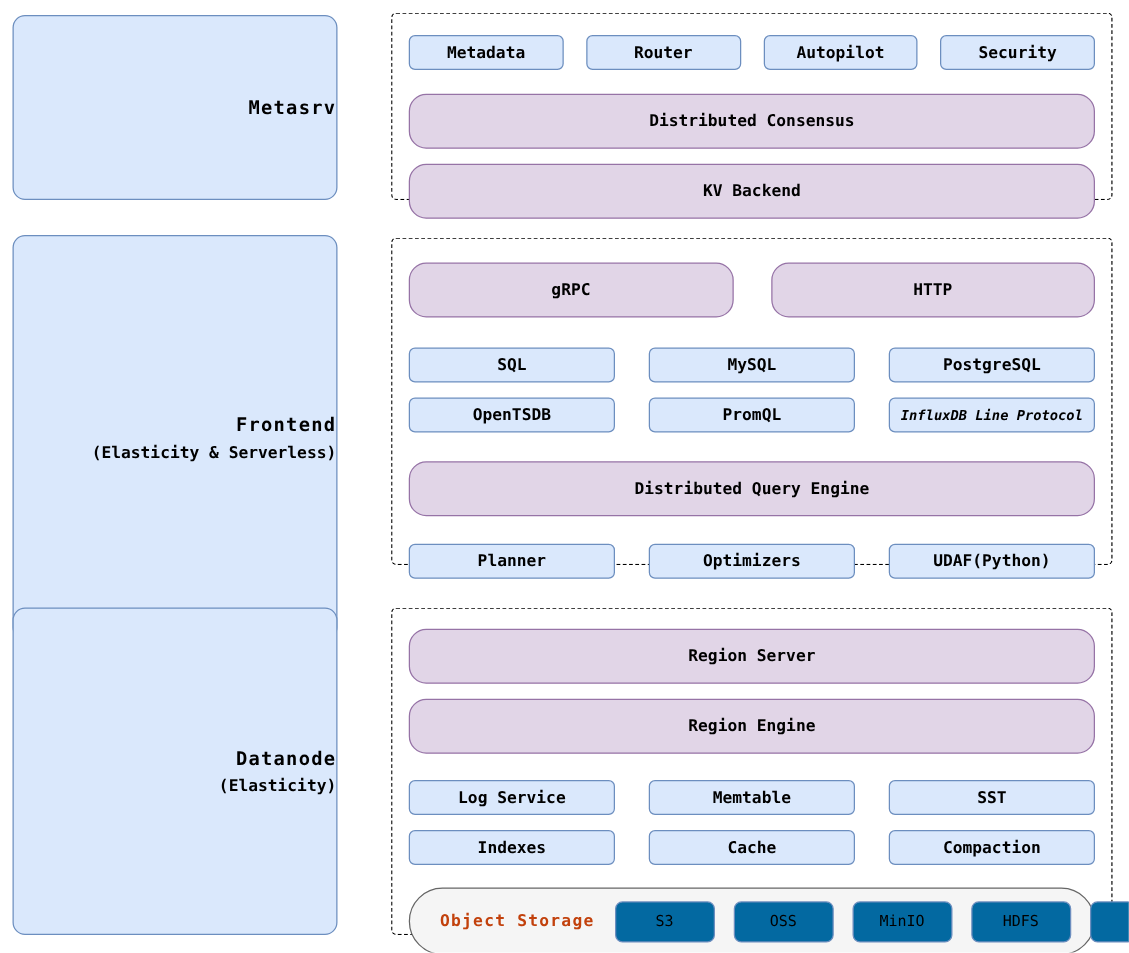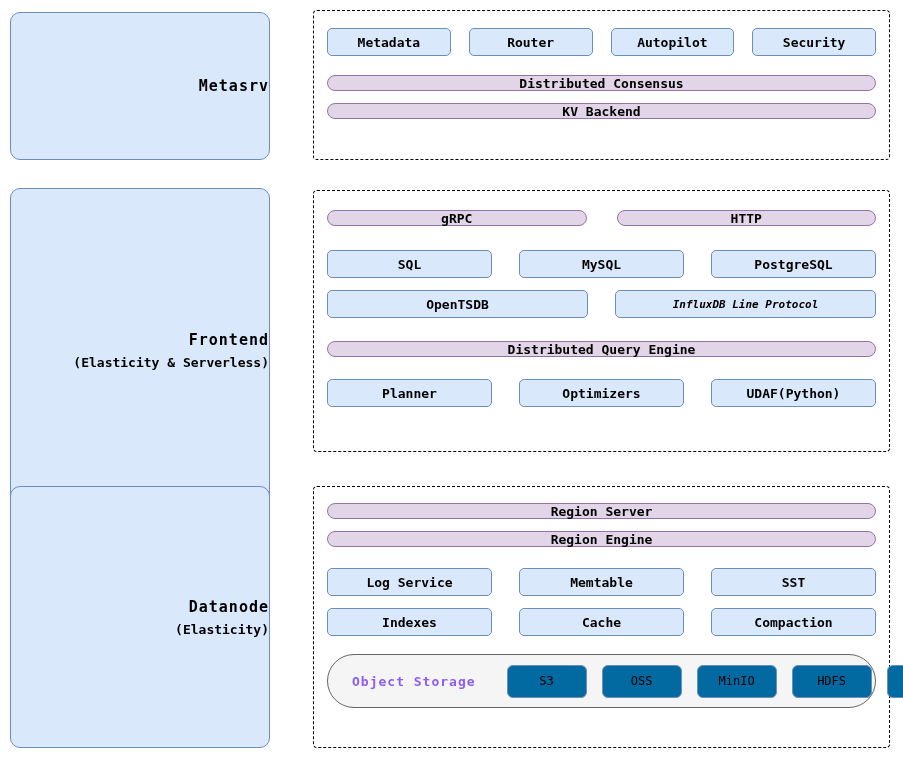--- a/index.html
+++ b/index.html
@@ -49,37 +49,37 @@
 
   .box {
     height: 28px; flex: 1;
     background: #dae8fc; border: 1px solid #6c8ebf; border-radius: 5px;
     display: flex; align-items: center; justify-content: center;
     font-size: 13px; font-weight: bold; white-space: nowrap;
   }
   .box.small-text { font-size: 11px; font-style: italic; }
 
   .pill {
-    height: 16px; flex: 1;
+    height: 44px; flex: 1;
     background: #e1d5e7; border: 1px solid #9673a6; border-radius: 14px;
     display: flex; align-items: center; justify-content: center;
     font-size: 13px; font-weight: bold; white-space: nowrap;
   }
   .pill.block { width: 100%; flex: none; }
 
   
   .objstore {
     height: 54px; width: 100%;
     background: #f5f5f5; border: 1px solid #666666; border-radius: 27px;
     display: flex; align-items: center;
     padding: 0 24px; gap: 15px;
   }
   .objstore .label {
-    font-size: 13px; font-weight: bold; color: #8b5cf6;
-    margin-right: 16px; white-space: nowrap; letter-spacing: 1px;
+    font-size: 13px; font-weight: bold; color: #c2410c;
+    margin-right: 1px; white-space: nowrap; letter-spacing: 1px;
   }
   .minibox {
     width: 80px; height: 33px; flex: none;
     background: #0369a1; border: 1px solid #6c8ebf; border-radius: 6px;
     display: flex; align-items: center; justify-content: center;
     font-size: 12px; font-weight: normal; white-space: nowrap;
   }
 </style>
 </head>
 <body>
@@ -116,20 +116,21 @@
       <div class="pill">gRPC</div>
       <div class="pill">HTTP</div>
     </div>
     <div class="row gap27 mt24">
       <div class="box">SQL</div>
       <div class="box">MySQL</div>
       <div class="box">PostgreSQL</div>
     </div>
     <div class="row gap27 mt12">
       <div class="box">OpenTSDB</div>
+      <div class="box">PromQL</div>
       <div class="box small-text">InfluxDB Line Protocol</div>
     </div>
     <div class="pill block mt23">Distributed Query Engine</div>
     <div class="row gap27 mt22">
       <div class="box">Planner</div>
       <div class="box">Optimizers</div>
       <div class="box">UDAF(Python)</div>
     </div>
   </div>
 

